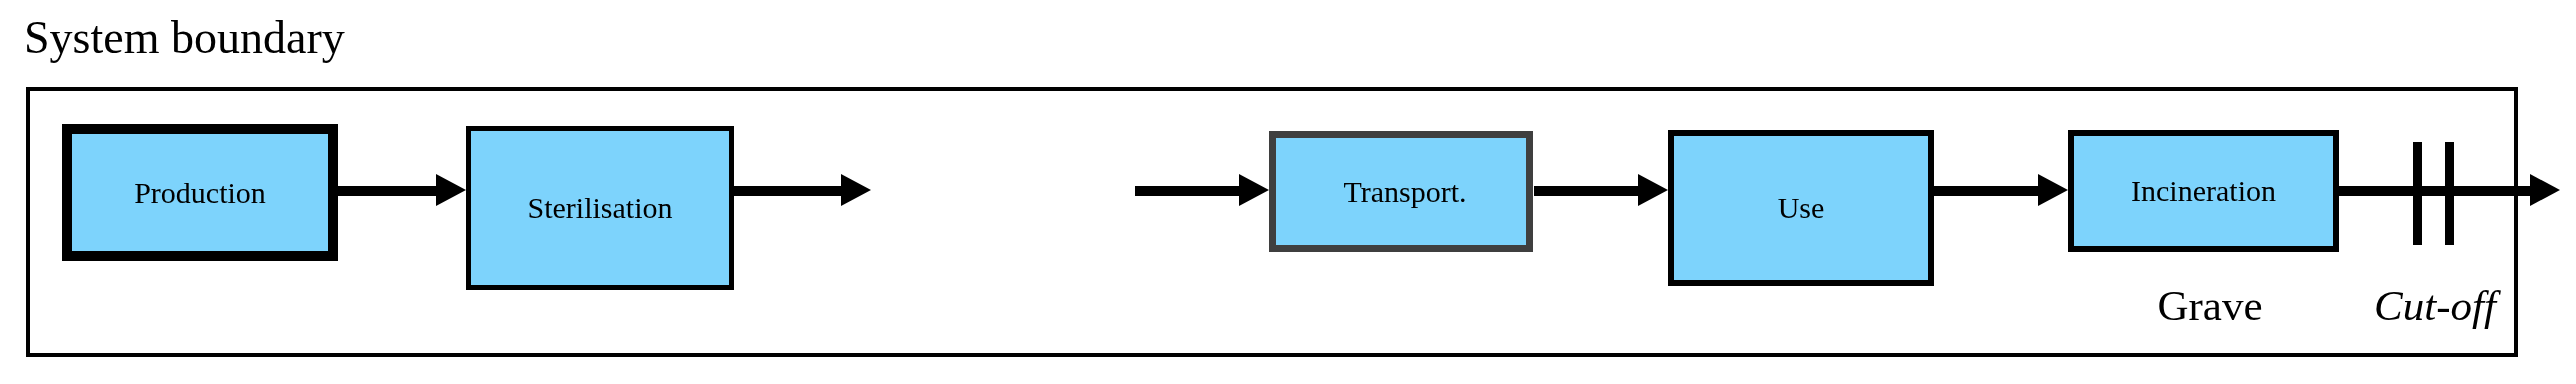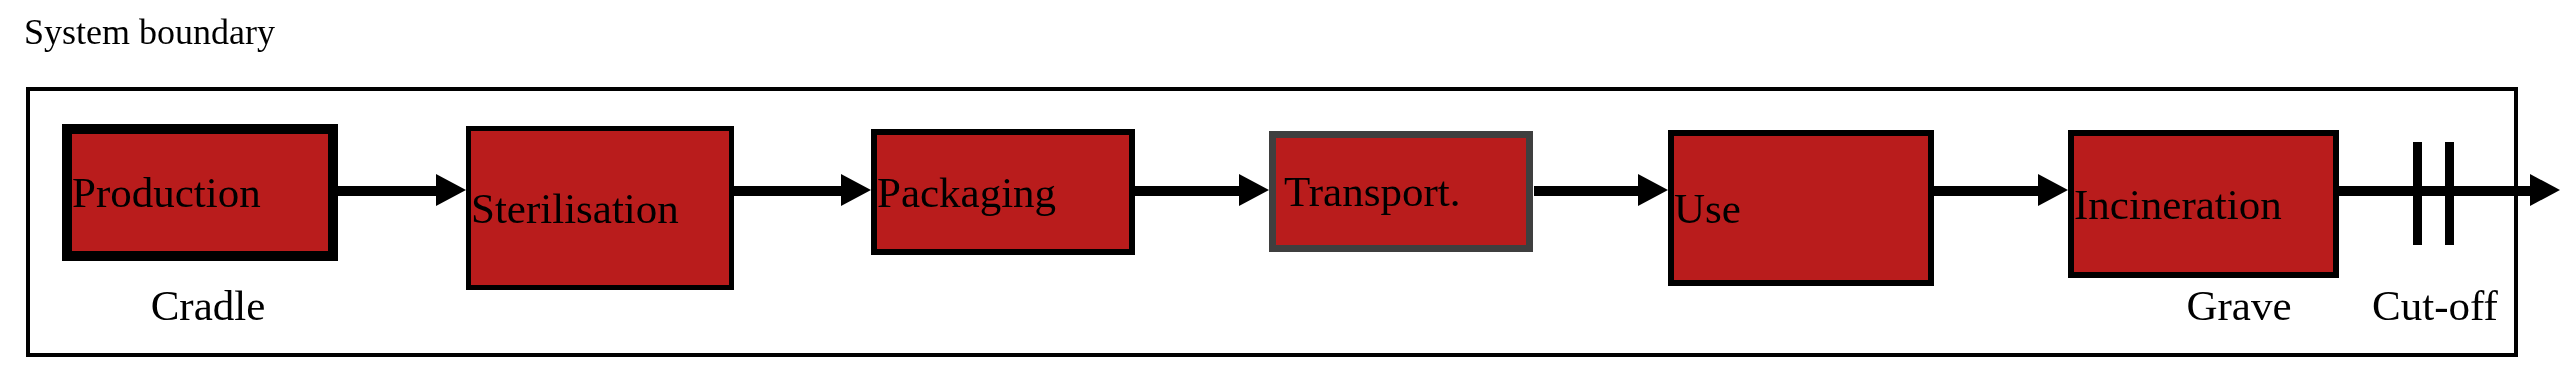--- a/index.html
+++ b/index.html
@@ -13,50 +13,51 @@
     height: 384px;
     background: #ffffff;
     font-family: "Liberation Serif", "DejaVu Serif", serif;
     color: #000000;
     overflow: hidden;
   }
   .figure-title {
     position: absolute;
     left: 24px;
     top: 12.6px;
-    font-size: 36px;
+    font-size: 46px;
     line-height: 1.1;
     white-space: nowrap;
   }
   .boundary {
     position: absolute;
     left: 26px;
     top: 87px;
     width: 2492px;
     height: 270px;
     border: 4.7px solid #000000;
     box-sizing: border-box;
     background: #ffffff;
   }
   .node {
     position: absolute;
     box-sizing: border-box;
-    background: #b91c1c;
+    background: #7dd3fc;
     display: flex;
     align-items: center;
-    font-size: 43px;
+    justify-content: center;
+    font-size: 30px;
     white-space: nowrap;
     z-index: 2;
   }
   .node-production    { left:   62px; top: 124px; width: 276px; height: 137px; border: 10.3px solid #000000; }
   .node-sterilisation { left:  466px; top: 126px; width: 268px; height: 164px; border:  5.5px solid #000000; }
   .node-packaging     { left: 871px; top: 129px; width: 264px; height: 126px; border:  6.3px solid #000000; }
   .node-transport     { left: 1269px; top: 131px; width: 264px; height: 121px; border:  7px solid #3f3f3f; padding-left: 8px; }
   .node-use           { left: 1668px; top: 130px; width: 266px; height: 156px; border:  6.3px solid #000000; }
-  .node-incineration  { left: 2068px; top: 130px; width: 271px; height: 148px; border:  6.3px solid #000000; }
+  .node-incineration  { left: 2068px; top: 130px; width: 271px; height: 122px; border:  6.3px solid #000000; }
 
   .arrow-shaft {
     position: absolute;
     top: 186px;
     height: 9.5px;
     background: #000000;
     z-index: 3;
   }
   .arrow-head {
     position: absolute;
@@ -95,40 +96,37 @@
   .annotation {
     position: absolute;
     top: 284px;
     transform: translateX(-50%);
     font-size: 43px;
     line-height: 1.0;
     white-space: nowrap;
     z-index: 2;
   }
   .annotation-cradle  { left:  208px; }
-  .annotation-grave   { left: 2210px; margin-left: 29px; }
-  .annotation-cutoff  { left: 2435px; }
+  .annotation-grave   { left: 2210px; }
+  .annotation-cutoff  { left: 2435px; font-style: italic; }
 </style>
 </head>
 <body>
 
 <div class="canvas">
 
   <div class="figure-title">System boundary</div>
 
   <div class="boundary"></div>
 
   <div class="node node-production">
     <span>Production</span>
   </div>
   <div class="node node-sterilisation">
     <span>Sterilisation</span>
-  </div>
-  <div class="node node-packaging">
-    <span>Packaging</span>
   </div>
   <div class="node node-transport">
     <span>Transport.</span>
   </div>
   <div class="node node-use">
     <span>Use</span>
   </div>
   <div class="node node-incineration">
     <span>Incineration</span>
   </div>
@@ -147,18 +145,17 @@
 
   <div class="arrow-shaft shaft-5"></div>
   <div class="arrow-head head-5"></div>
 
   <div class="arrow-shaft shaft-6"></div>
   <div class="arrow-head head-6"></div>
 
   <div class="cut-bar cut-bar-1"></div>
   <div class="cut-bar cut-bar-2"></div>
 
-  <div class="annotation annotation-cradle">Cradle</div>
   <div class="annotation annotation-grave">Grave</div>
   <div class="annotation annotation-cutoff">Cut-off</div>
 
 </div>
 
 
 </body></html>

